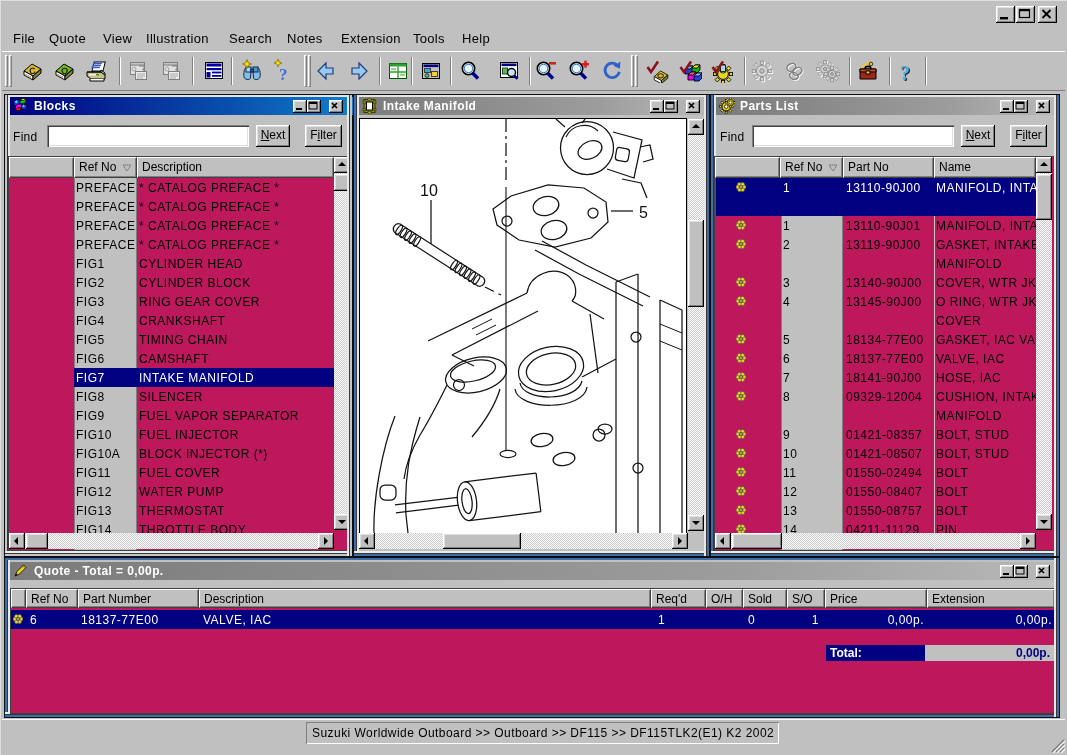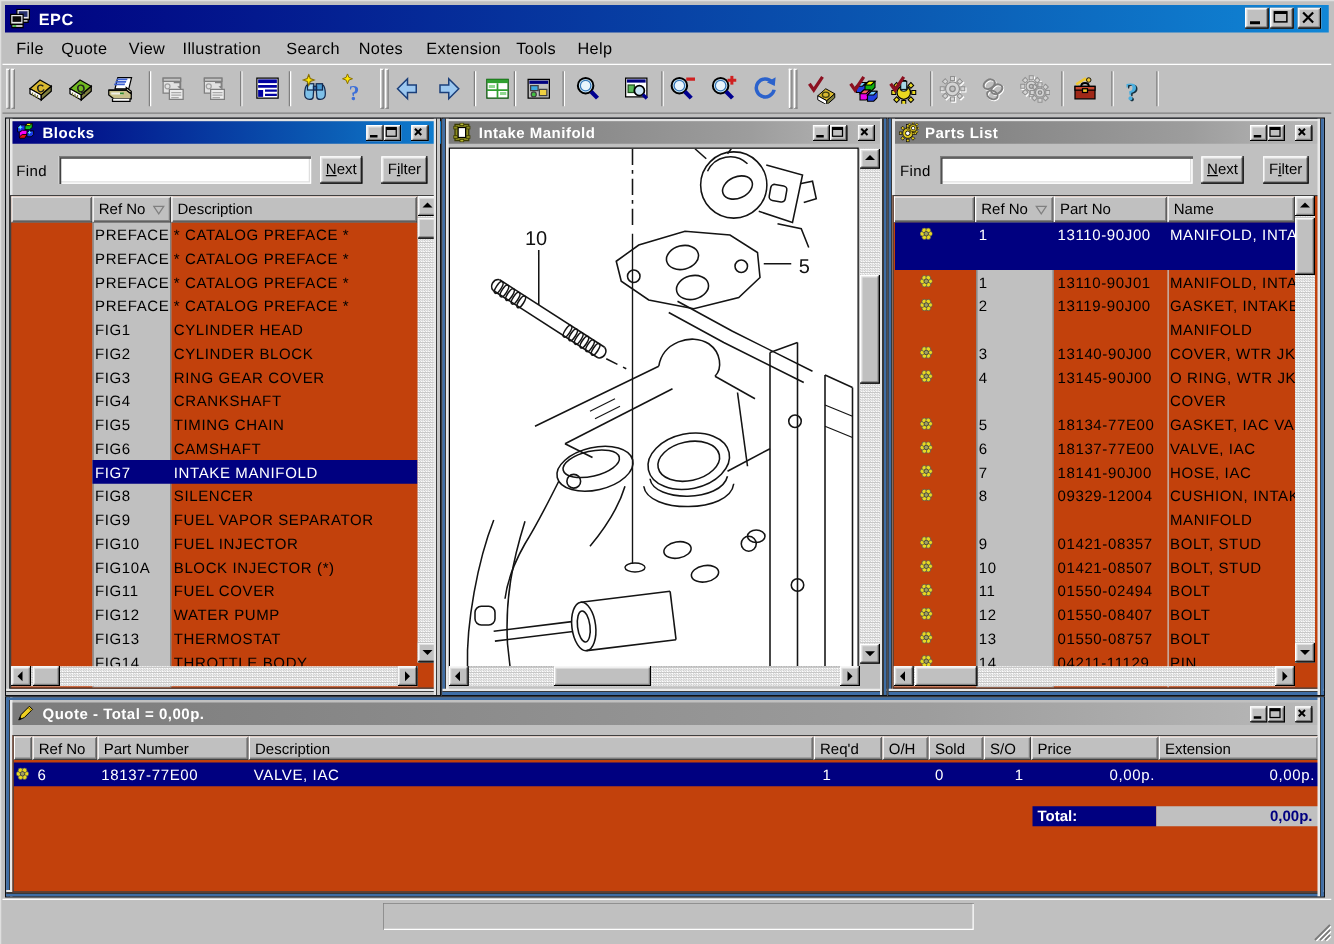--- a/index.html
+++ b/index.html
@@ -14,52 +14,38 @@
 .win::after{content:"";position:absolute;right:0;top:0;bottom:0;width:5px;
 background:linear-gradient(90deg,#e8e8e8 0 2px,#383838 2px 3px,var(--band) 3px 5px)}
 .wbot{position:absolute;left:0;right:0;bottom:0;height:5px;
 background:linear-gradient(#ececec 0 2px,#383838 2px 3px,var(--band) 3px 5px)}
 .btn3{position:absolute;background:#c0c0c0;
 box-shadow:inset -1px -1px 0 #000,inset 1px 1px 0 #fff,inset -2px -2px 0 #808080,inset 2px 2px 0 #dfdfdf}
 .pbtn{position:absolute;background:#c0c0c0;font-size:12px;color:#000;text-align:center;
 box-shadow:inset -1px -1px 0 #000,inset 1px 1px 0 #fff,inset -2px -2px 0 #808080,inset 2px 2px 0 #dfdfdf}
 .field{position:absolute;background:#fff;
 box-shadow:inset 1px 1px 0 #808080,inset 2px 2px 0 #404040,inset -1px -1px 0 #fff,inset -2px -2px 0 #dfdfdf}
-.grid{position:absolute;background:#c2410c;border:1px solid #404040;overflow:hidden}
+.grid{position:absolute;background:#be185d;border:1px solid #404040;overflow:hidden}
 .hc{position:absolute;background:#c0c0c0;font-size:12px;color:#000;
 border-top:1px solid #fff;border-left:1px solid #fff;border-right:1px solid #404040;border-bottom:1px solid #404040;
 box-shadow:inset -1px -1px 0 #808080;padding:2px 0 0 4px;white-space:nowrap;overflow:hidden}
 .sb{position:absolute;background:#c0c0c0}
 .track{background:repeating-conic-gradient(#fff 0% 25%,#c8c8c8 0% 50%) 0 0/2px 2px}
 .sbtn{position:absolute;background:#c0c0c0;
 box-shadow:inset -1px -1px 0 #000,inset 1px 1px 0 #fff,inset -2px -2px 0 #808080,inset 2px 2px 0 #dfdfdf}
 .thumb{position:absolute;background:#c0c0c0;
 box-shadow:inset -1px -1px 0 #000,inset 1px 1px 0 #fff,inset -2px -2px 0 #808080,inset 2px 2px 0 #dfdfdf}
 .t{position:absolute;font-size:12px;letter-spacing:0.3px;color:#000;white-space:nowrap}
 .row{position:absolute;font-size:12px;letter-spacing:0.5px;color:#000;white-space:nowrap}
 .sel{background:#000080;color:#fff}
 svg{display:block}
 .mi{position:absolute;font-size:13px;letter-spacing:0.3px;color:#000;top:31px}
 
 </style></head><body>
 <div id="app">
-<div class="abs tb-act" style="left:4px;top:4px;width:1059px;height:22px">
-<div class="abs" style="left:4px;top:3px">
-        <svg width="17" height="17" viewBox="0 0 17 17" style="">
-<rect x="5.5" y="0.5" width="10" height="8" fill="#e8e8e8" stroke="#000"></rect>
-<rect x="7" y="2" width="7" height="4.5" fill="#26306e"></rect>
-<rect x="6.5" y="8.5" width="8" height="2.4" fill="#c0c0c0" stroke="#000"></rect>
-<rect x="0.5" y="4.5" width="10" height="8" fill="#e8e8e8" stroke="#000"></rect>
-<rect x="2" y="6" width="7" height="4.5" fill="#0a0a0a"></rect>
-<rect x="1.5" y="12.5" width="9" height="2.6" fill="#c0c0c0" stroke="#000"></rect>
-<rect x="2.6" y="13.3" width="2.4" height="1" fill="#0a0"></rect>
-        </svg>
-      </div>
-<div class="abs" style="left:27px;top:4px;font-size:13px">EPC</div>
-</div>
 <div class="btn3" style="left:996px;top:6px;width:19px;height:17px">
       <svg width="19" height="17" viewBox="0 0 19 17" style="">
         <rect x="4" y="11" width="8" height="2.4" fill="#000"></rect>
       </svg>
     </div>
 <div class="btn3" style="left:1016px;top:6px;width:19px;height:17px">
       <svg width="19" height="17" viewBox="0 0 19 17" style="">
         <rect x="3.5" y="3.5" width="10" height="8" fill="none" stroke="#000" stroke-width="1.2"></rect>
         <rect x="3.5" y="3" width="10" height="2.2" fill="#000"></rect>
       </svg>
@@ -1010,18 +996,19 @@
 <div class="row" style="left:737px;width:30px;top:24px;color:#fff">0</div>
 <div class="row" style="left:738px;width:70px;text-align:right;top:24px;color:#fff">1</div>
 <div class="row" style="left:817px;width:96px;text-align:right;top:24px;color:#fff">0,00p.</div>
 <div class="row" style="left:918px;width:123px;text-align:right;top:24px;color:#fff">0,00p.</div>
 <div class="abs" style="left:815px;top:56px;width:99px;height:16px;background:#000080;color:#fff;font-weight:bold;font-size:12px;padding:1px 0 0 4px">Total:</div>
 <div class="abs" style="left:914px;top:56px;width:130px;height:16px;background:#c0c0c0;color:#000080;font-weight:bold;font-size:12px;text-align:right;padding:1px 5px 0 0">0,00p.</div>
 </div>
 </div>
 <div class="abs" style="left:2px;top:719px;width:1063px;height:29px;border-top:1px solid #fff"></div>
 <div class="abs" style="left:306px;top:722px;width:473px;height:22px;box-shadow:inset 1px 1px 0 #808080,inset -1px -1px 0 #fff"></div>
+<div class="t" style="left:312px;top:726px;letter-spacing:0.45px">Suzuki Worldwide Outboard &gt;&gt; Outboard &gt;&gt; DF115 &gt;&gt; DF115TLK2(E1) K2 2002</div>
 <div class="abs" style="right:2px;bottom:2px">
       <svg width="15" height="15" viewBox="0 0 15 15" style="">
         <path d="M14,2 L2,14 M14,6 L6,14 M14,10 L10,14" stroke="#7a7a7a" stroke-width="1.6"></path>
         <path d="M15,3 L3,15 M15,7 L7,15 M15,11 L11,15" stroke="#fff" stroke-width="1.2"></path>
       </svg>
     </div>
 </div>
 </body></html>

